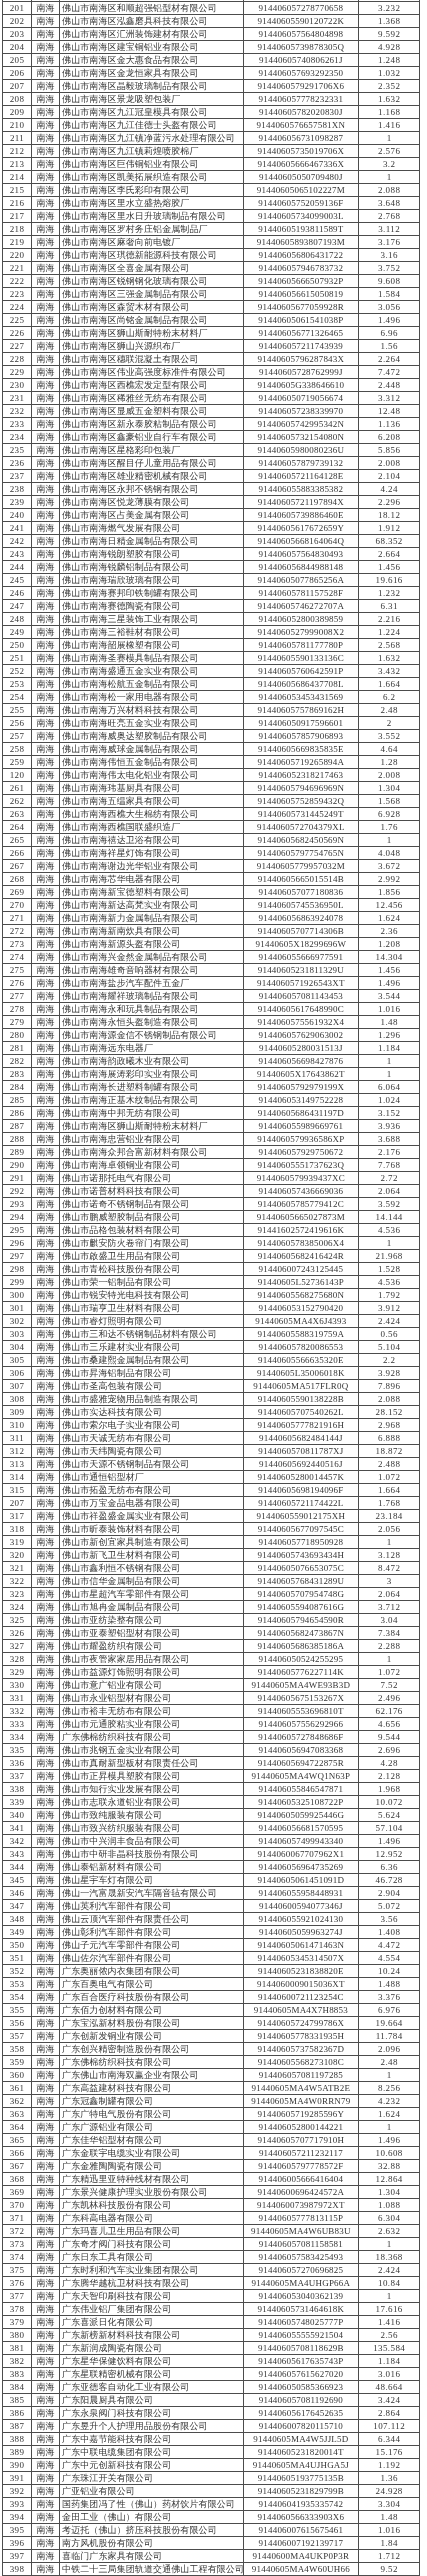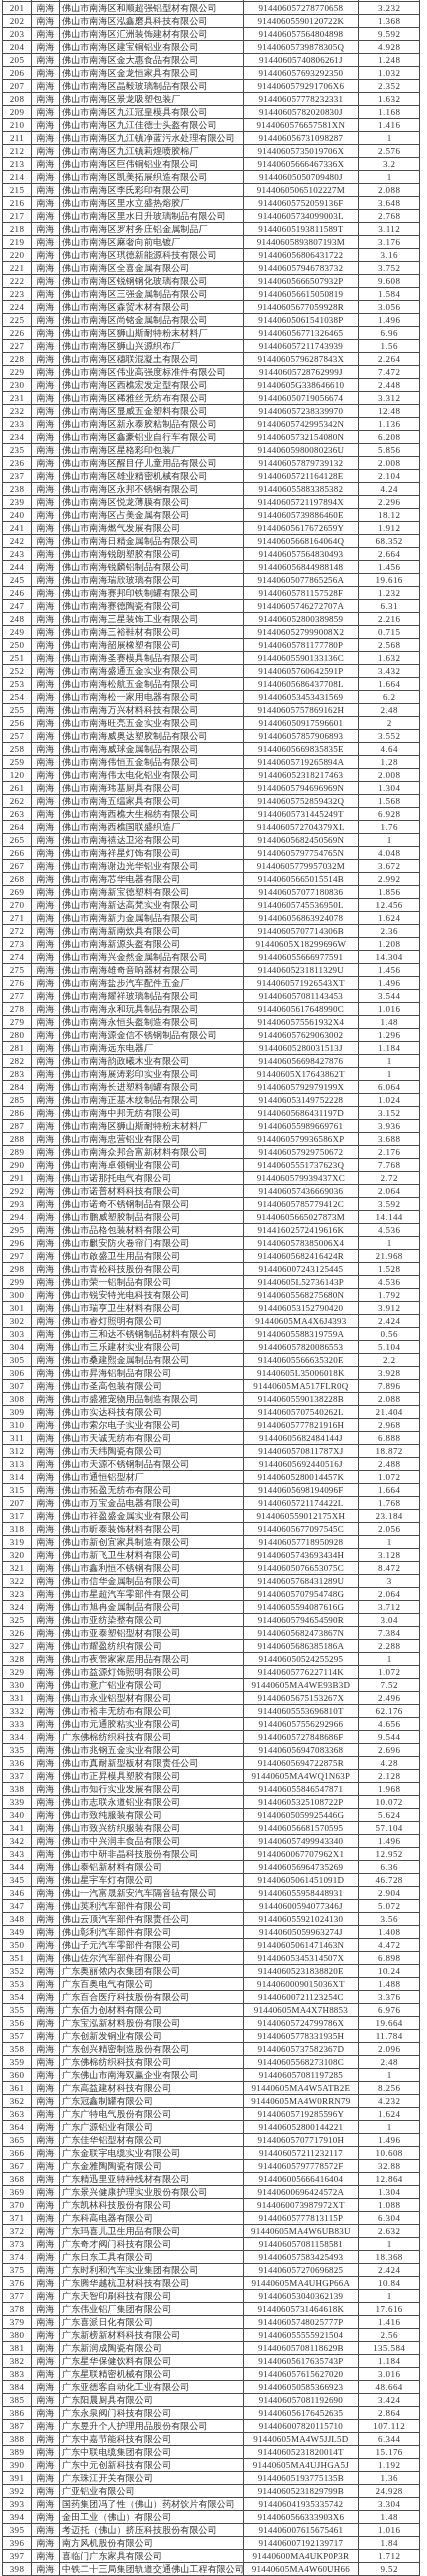--- a/index.html
+++ b/index.html
@@ -378,21 +378,21 @@
         <div class="td c1">南海</div>
         <div class="td c2">佛山市南海三星装饰工业有限公司</div>
         <div class="td c3">914406052800389859</div>
         <div class="td c4">2.216</div>
       </div>
       <div class="tr">
         <div class="td c0">249</div>
         <div class="td c1">南海</div>
         <div class="td c2">佛山市南海三裕鞋材有限公司</div>
         <div class="td c3">9144060527999008X2</div>
-        <div class="td c4">0.715</div>
+        <div class="td c4">1.224</div>
       </div>
       <div class="tr">
         <div class="td c0">250</div>
         <div class="td c1">南海</div>
         <div class="td c2">佛山市南海韶展橡塑有限公司</div>
         <div class="td c3">91440605781177780P</div>
         <div class="td c4">2.568</div>
       </div>
       <div class="tr">
         <div class="td c0">251</div>
@@ -798,21 +798,21 @@
         <div class="td c1">南海</div>
         <div class="td c2">佛山市盛雅宠物用品制造有限公司</div>
         <div class="td c3">91440605590138228B</div>
         <div class="td c4">2.088</div>
       </div>
       <div class="tr">
         <div class="td c0">309</div>
         <div class="td c1">南海</div>
         <div class="td c2">佛山市实达科技有限公司</div>
         <div class="td c3">91440605707540262L</div>
-        <div class="td c4">21.404</div>
+        <div class="td c4">28.152</div>
       </div>
       <div class="tr">
         <div class="td c0">310</div>
         <div class="td c1">南海</div>
         <div class="td c2">佛山市索尔电子实业有限公司</div>
         <div class="td c3">91440605777821916H</div>
         <div class="td c4">2.968</div>
       </div>
       <div class="tr">
         <div class="td c0">311</div>
@@ -1092,21 +1092,21 @@
         <div class="td c1">南海</div>
         <div class="td c2">佛山子元汽车零部件有限公司</div>
         <div class="td c3">91440605061471463N</div>
         <div class="td c4">4.472</div>
       </div>
       <div class="tr">
         <div class="td c0">351</div>
         <div class="td c1">南海</div>
         <div class="td c2">佛山佐尔汽车部件有限公司</div>
         <div class="td c3">91440605345314507X</div>
-        <div class="td c4">6.898</div>
+        <div class="td c4">4.554</div>
       </div>
       <div class="tr">
         <div class="td c0">352</div>
         <div class="td c1">南海</div>
         <div class="td c2">广东奥丽侬内衣集团有限公司</div>
         <div class="td c3">91440605231838820E</div>
         <div class="td c4">10.24</div>
       </div>
       <div class="tr">
         <div class="td c0">353</div>

